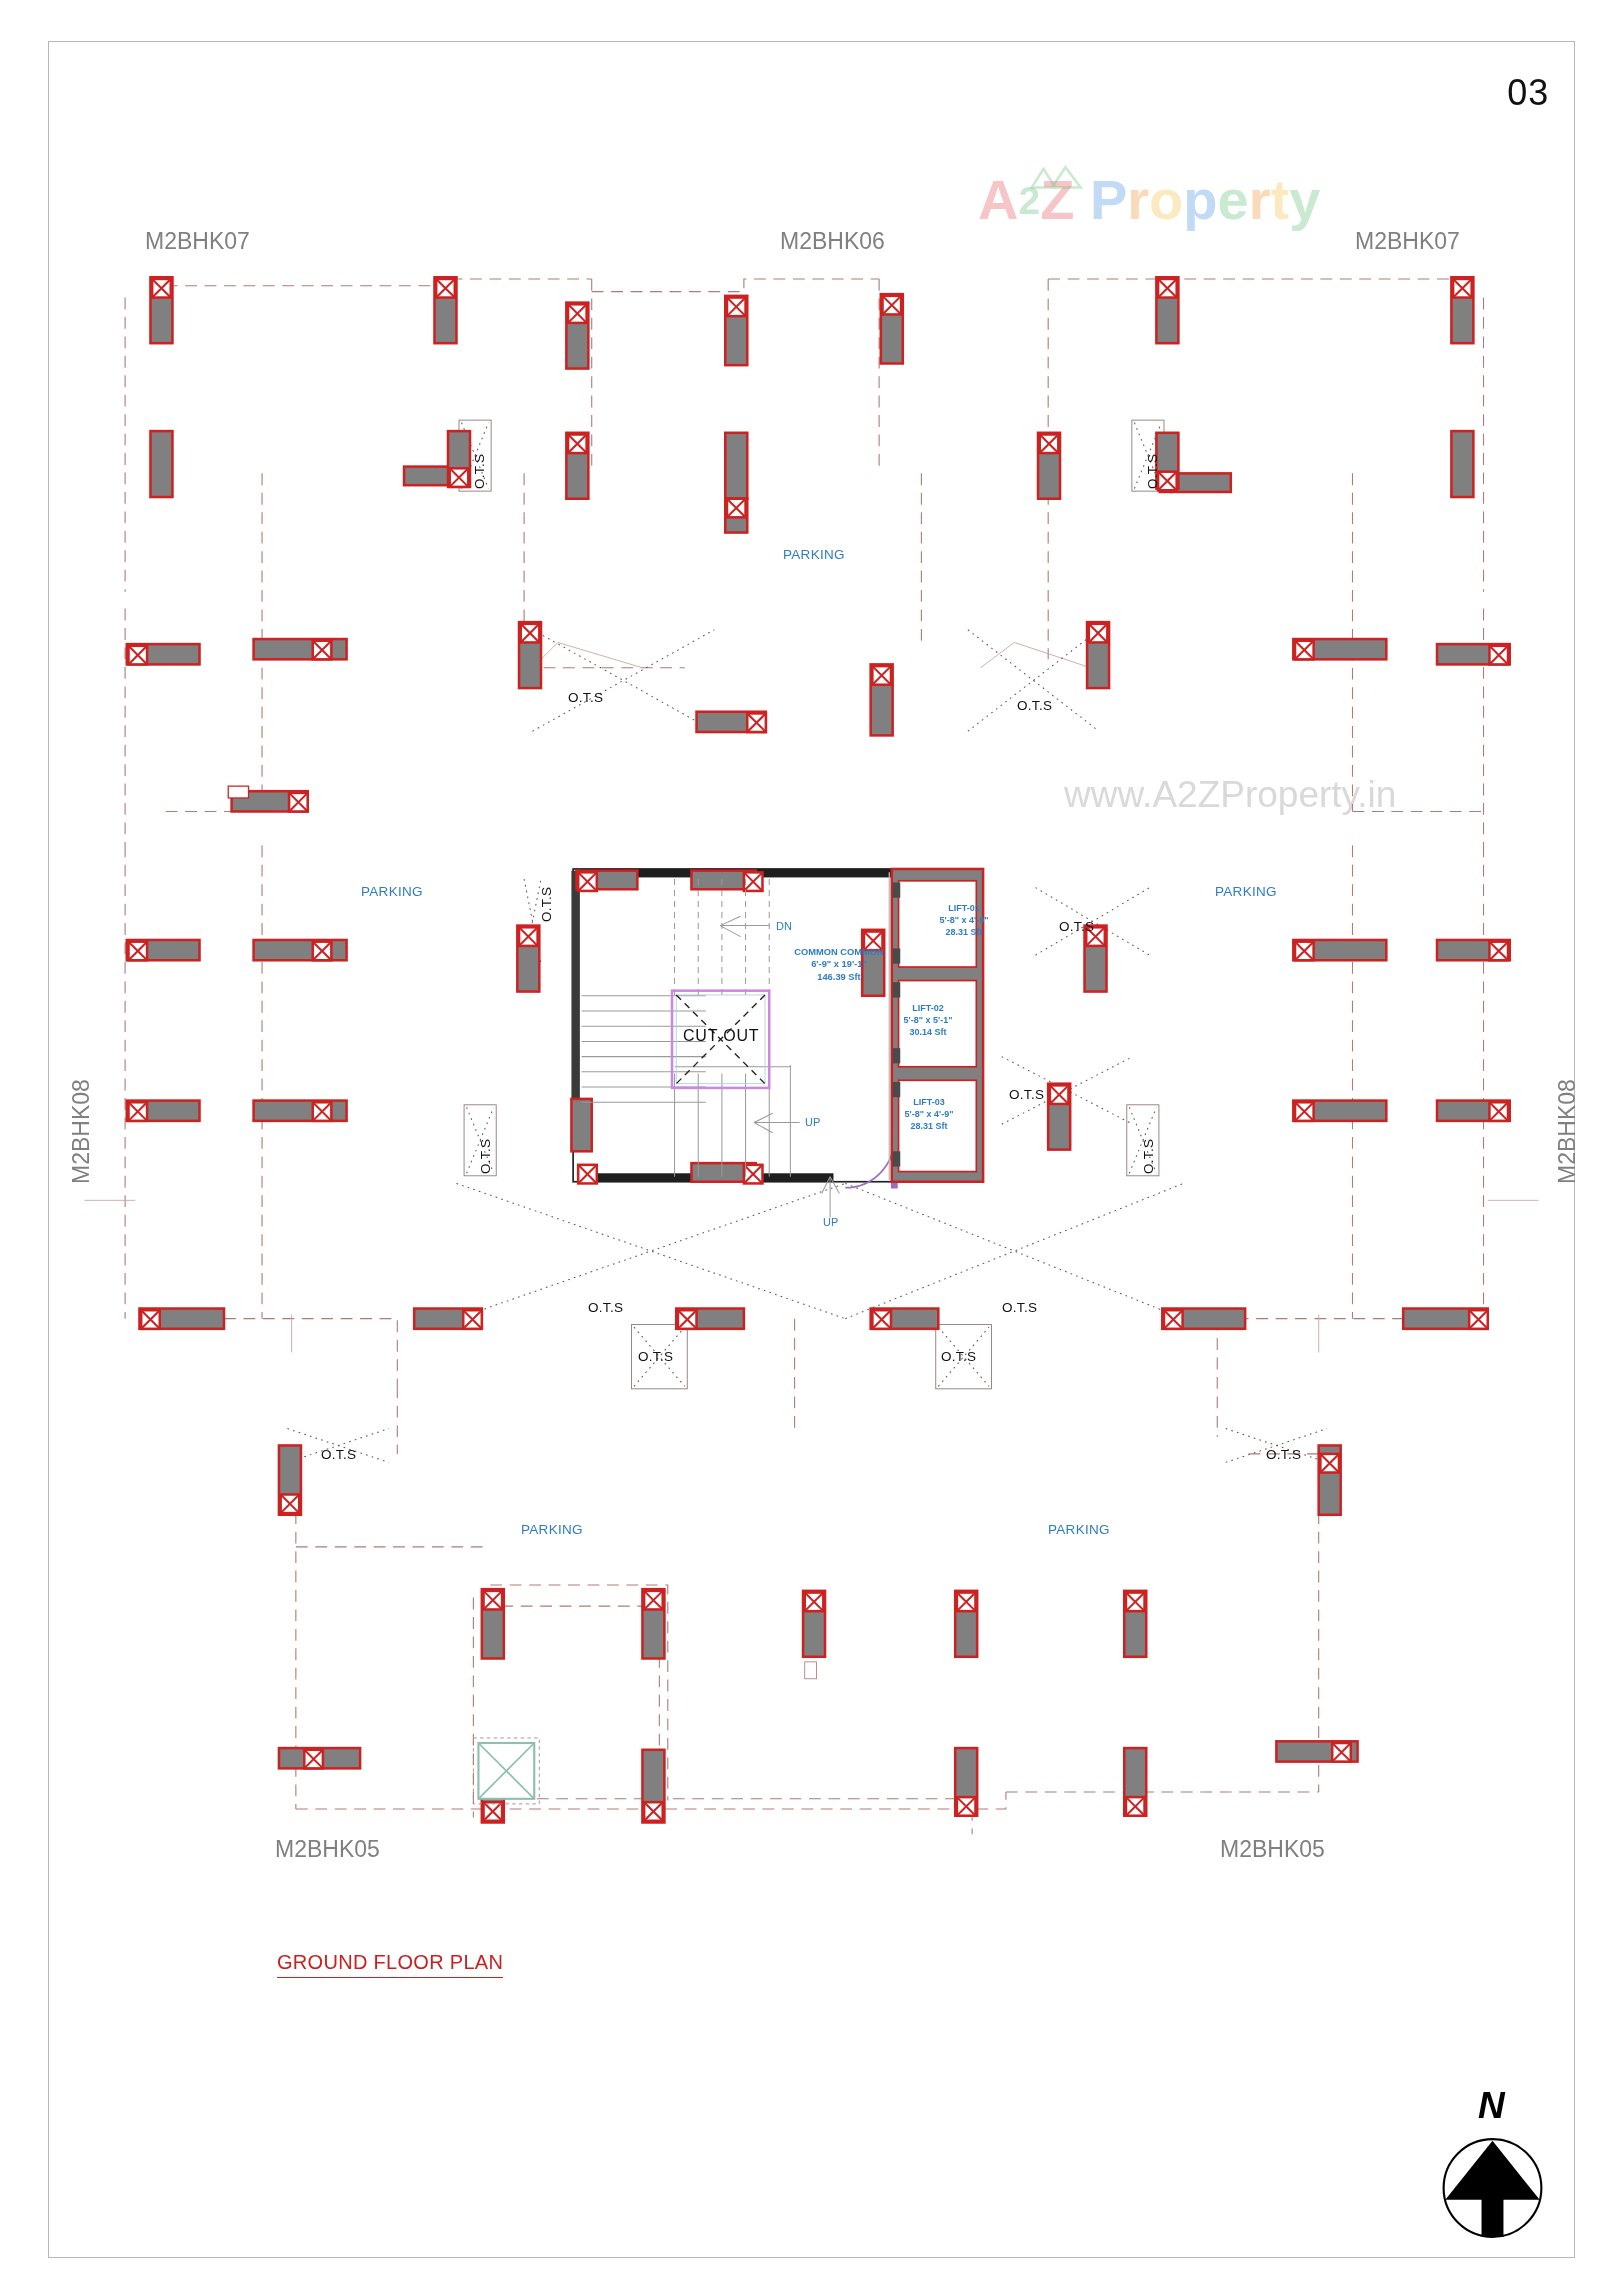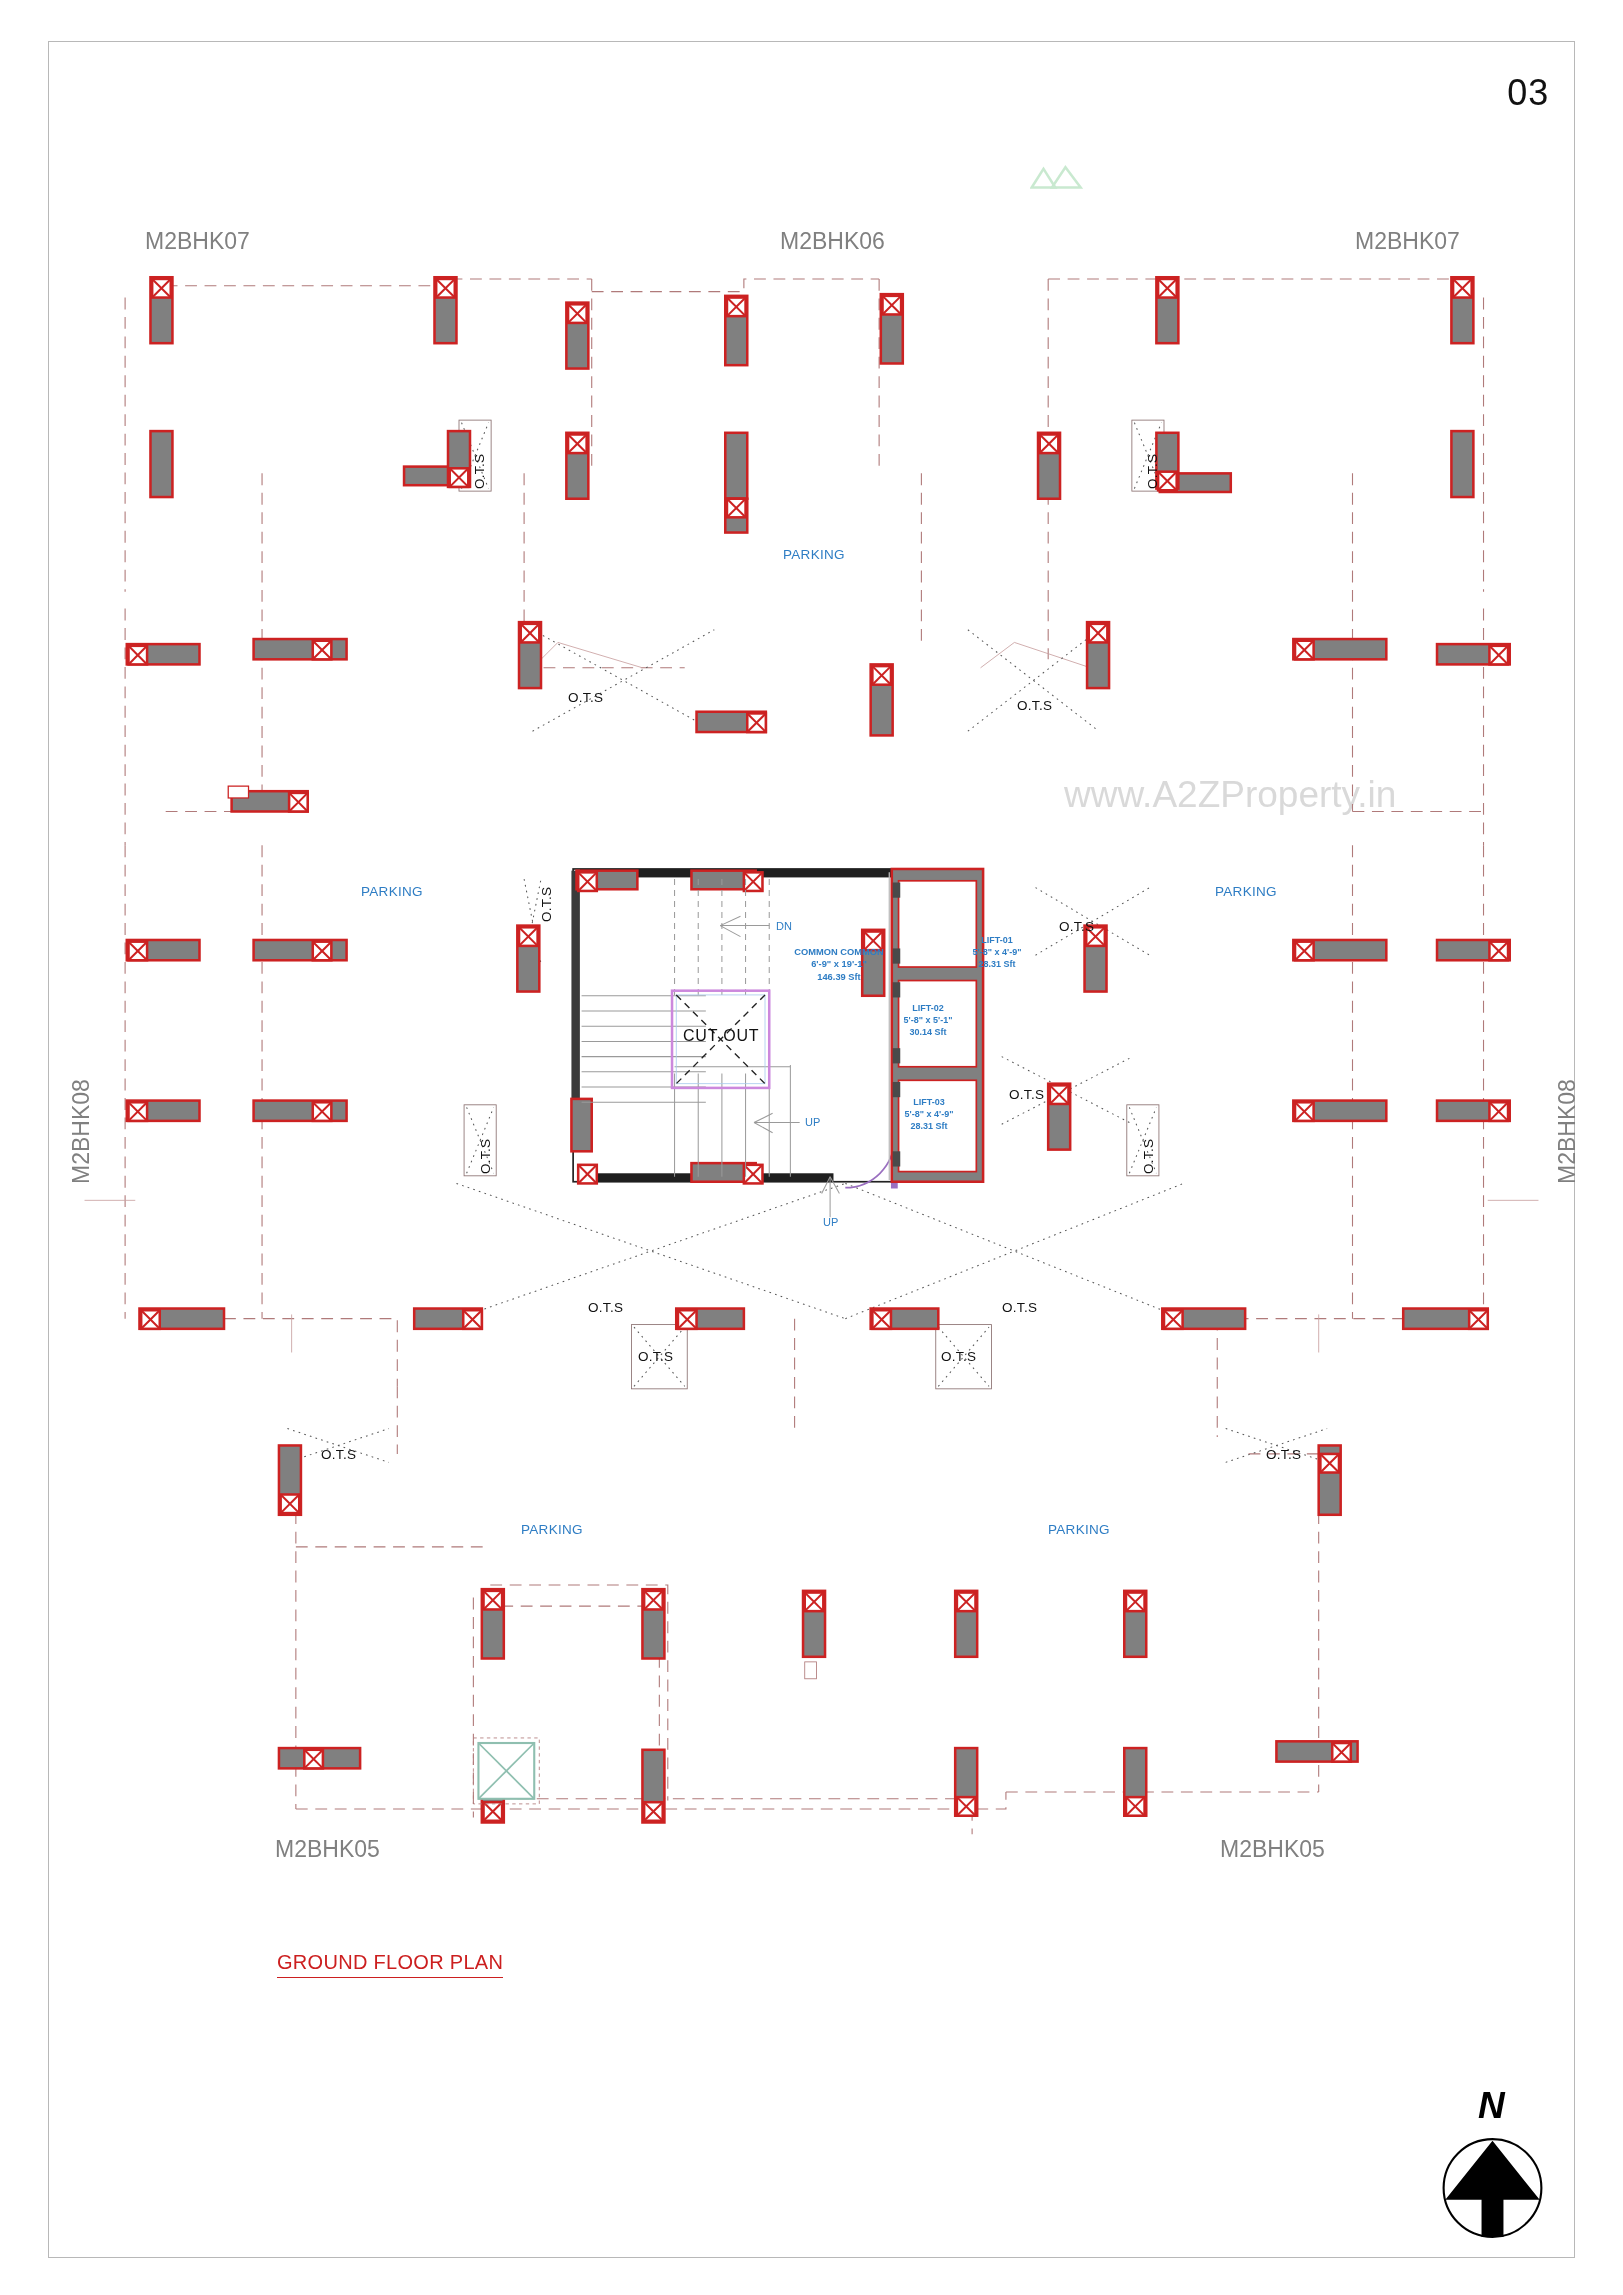--- a/index.html
+++ b/index.html
@@ -47,20 +47,23 @@
 </style>
 </head>
 <body>
 
 <div id="sheet">
 
   <div class="sheet-border"></div>
 
   <div id="page-no">03</div>
 
+  <div id="logo-wm">
+    <span class="wm-a">A</span><span class="wm-2">2</span><span class="wm-z">Z</span><span>&nbsp;</span><span class="wm-p1">P</span><span class="wm-r1">r</span><span class="wm-o">o</span><span class="wm-p2">p</span><span class="wm-e">e</span><span class="wm-r2">r</span><span class="wm-t">t</span><span class="wm-y">y</span>
+  </div>
   <svg id="logo-roof" viewBox="0 0 64 34">
     <path d="M2 30 L16 8 L30 30 Z" fill="none" stroke="#5fbf72" stroke-width="3"></path>
     <path d="M26 30 L42 6 L60 30 Z" fill="none" stroke="#5fbf72" stroke-width="3"></path>
   </svg>
 
   <div id="url-wm">www.A2ZProperty.in</div>
 
   <svg id="plan" viewBox="0 0 1920 2715" preserveAspectRatio="none">
     <defs>
       <g id="colX">
@@ -460,21 +463,21 @@
   <div class="ann dnup" style="left:776px;top:920px;">DN</div>
   <div class="ann dnup" style="left:805px;top:1116px;">UP</div>
   <div class="ann dnup" style="left:823px;top:1216px;">UP</div>
 
   <div class="ann passage" style="left:765px;top:946px;width:148px;">
     <div>COMMON COMMON</div>
     <div>6'-9" x 19'-1"</div>
     <div>146.39  Sft</div>
   </div>
 
-  <div class="ann lift" style="left:949px;top:903px;width:96px;margin-top:32px;">
+  <div class="ann lift" style="left:916px;top:903px;width:96px;">
     <div>LIFT-01</div>
     <div>5'-8" x 4'-9"</div>
     <div>28.31  Sft</div>
   </div>
   <div class="ann lift" style="left:899px;top:1003px;width:58px;">
     <div>LIFT-02</div>
     <div>5'-8" x 5'-1"</div>
     <div>30.14  Sft</div>
   </div>
   <div class="ann lift" style="left:899px;top:1097px;width:60px;">

